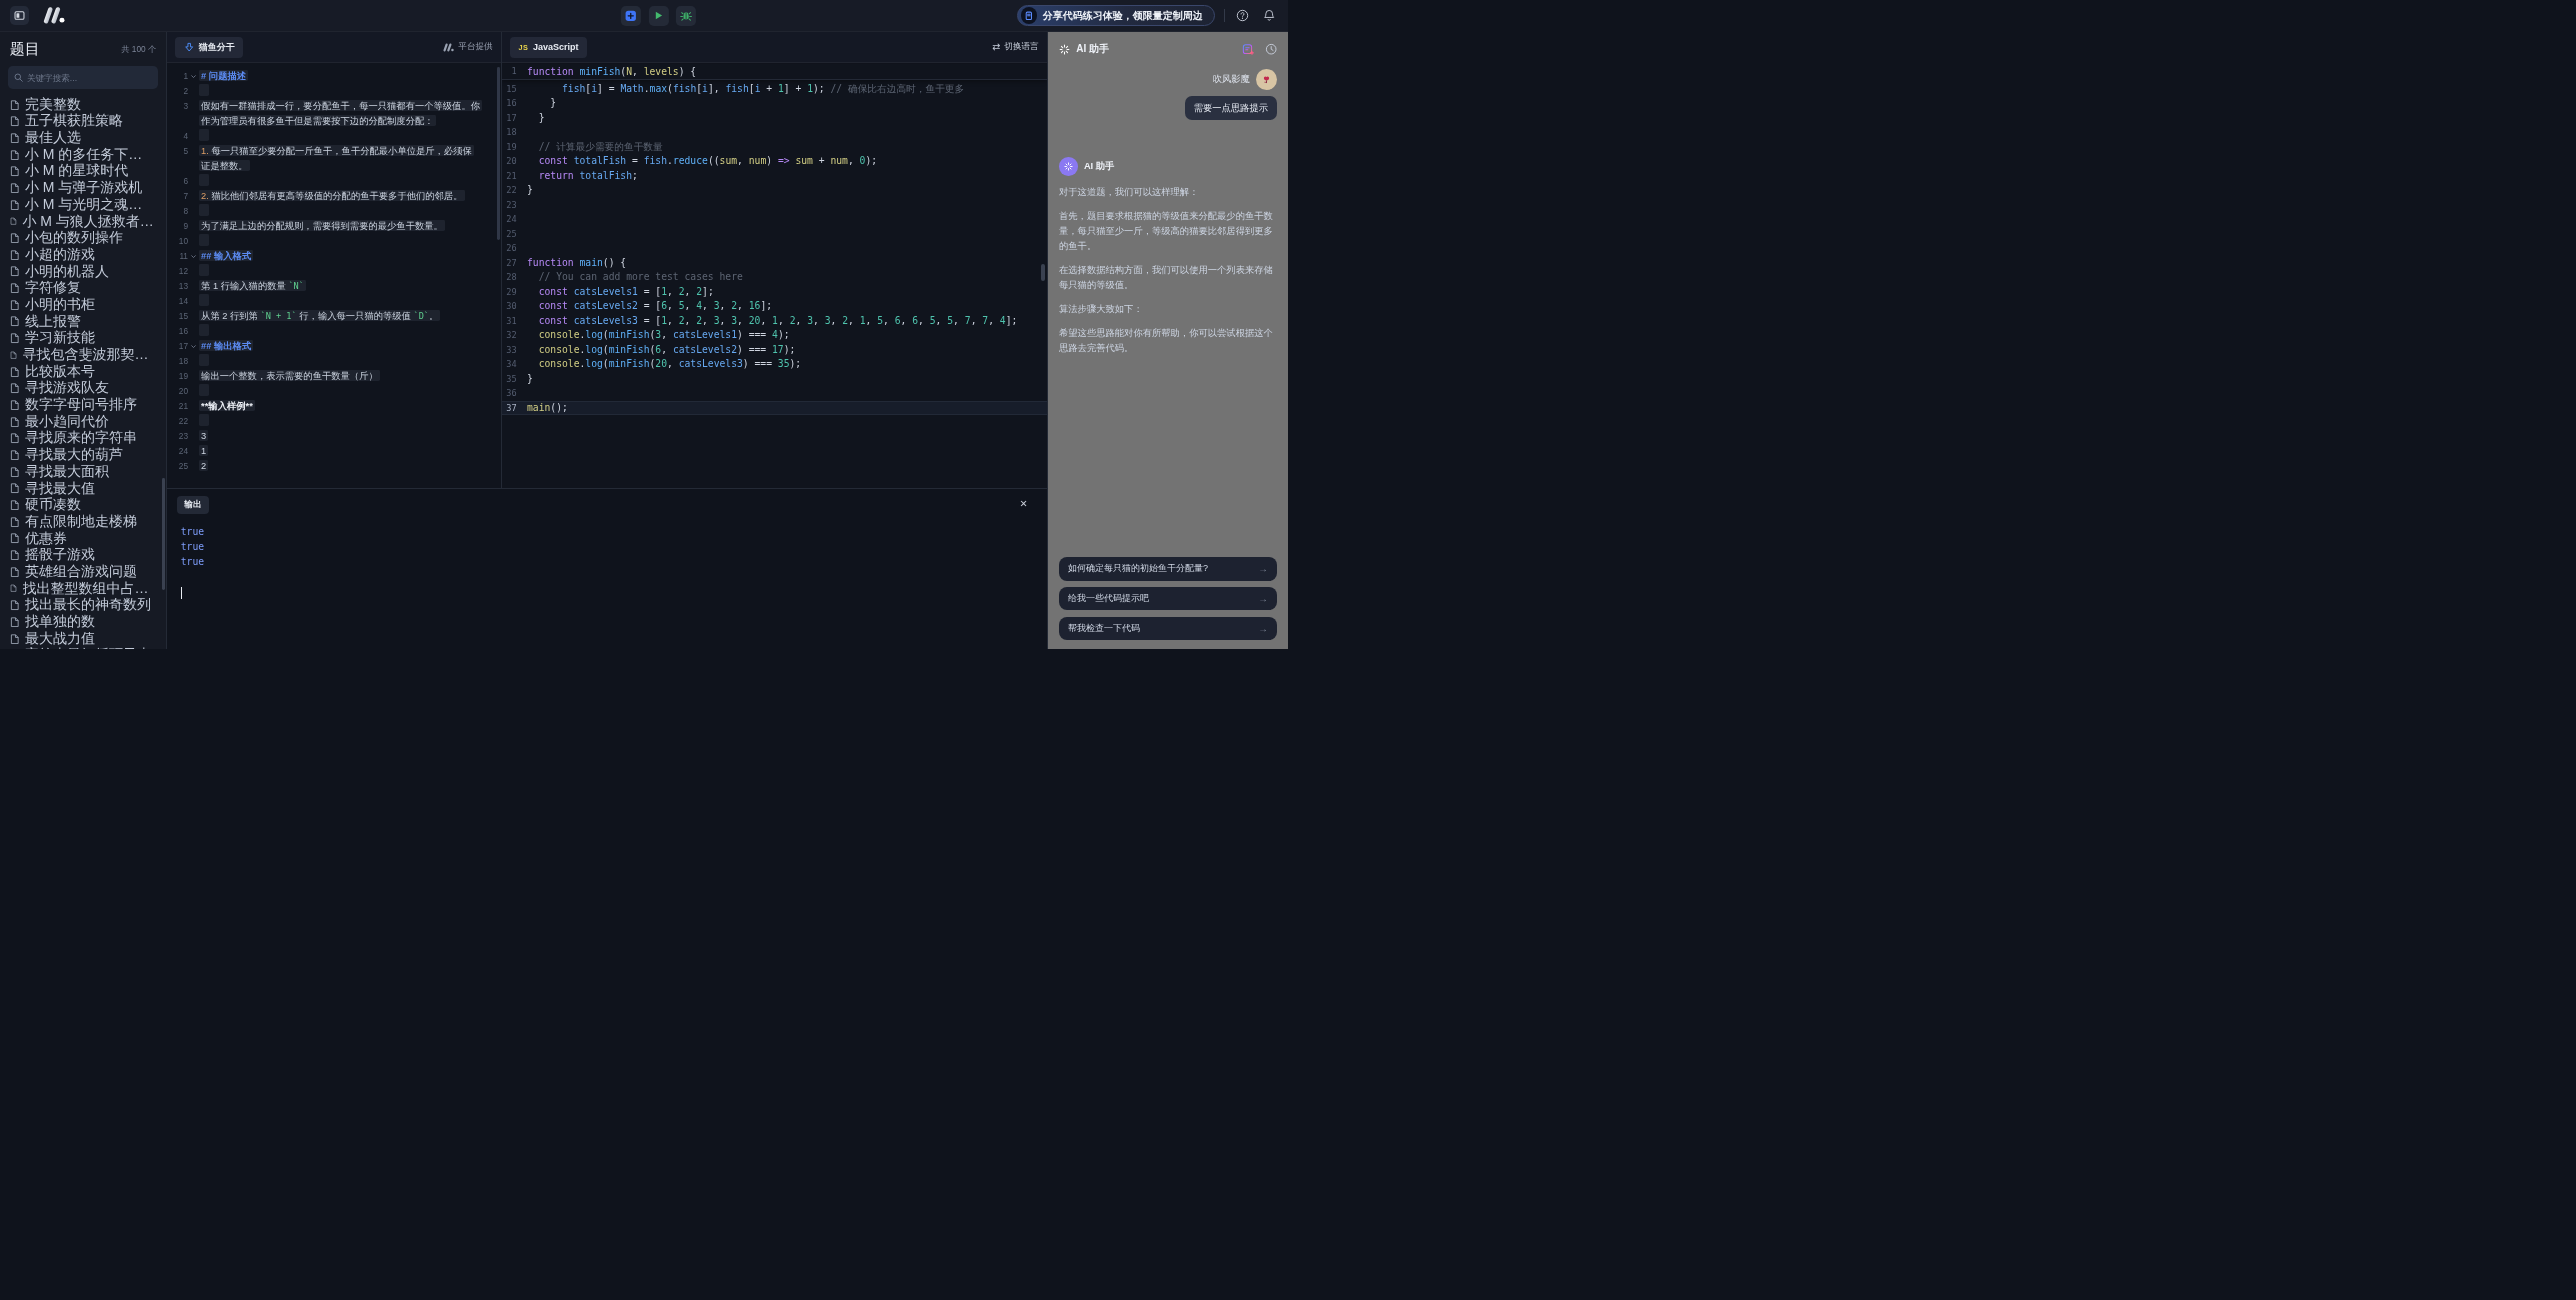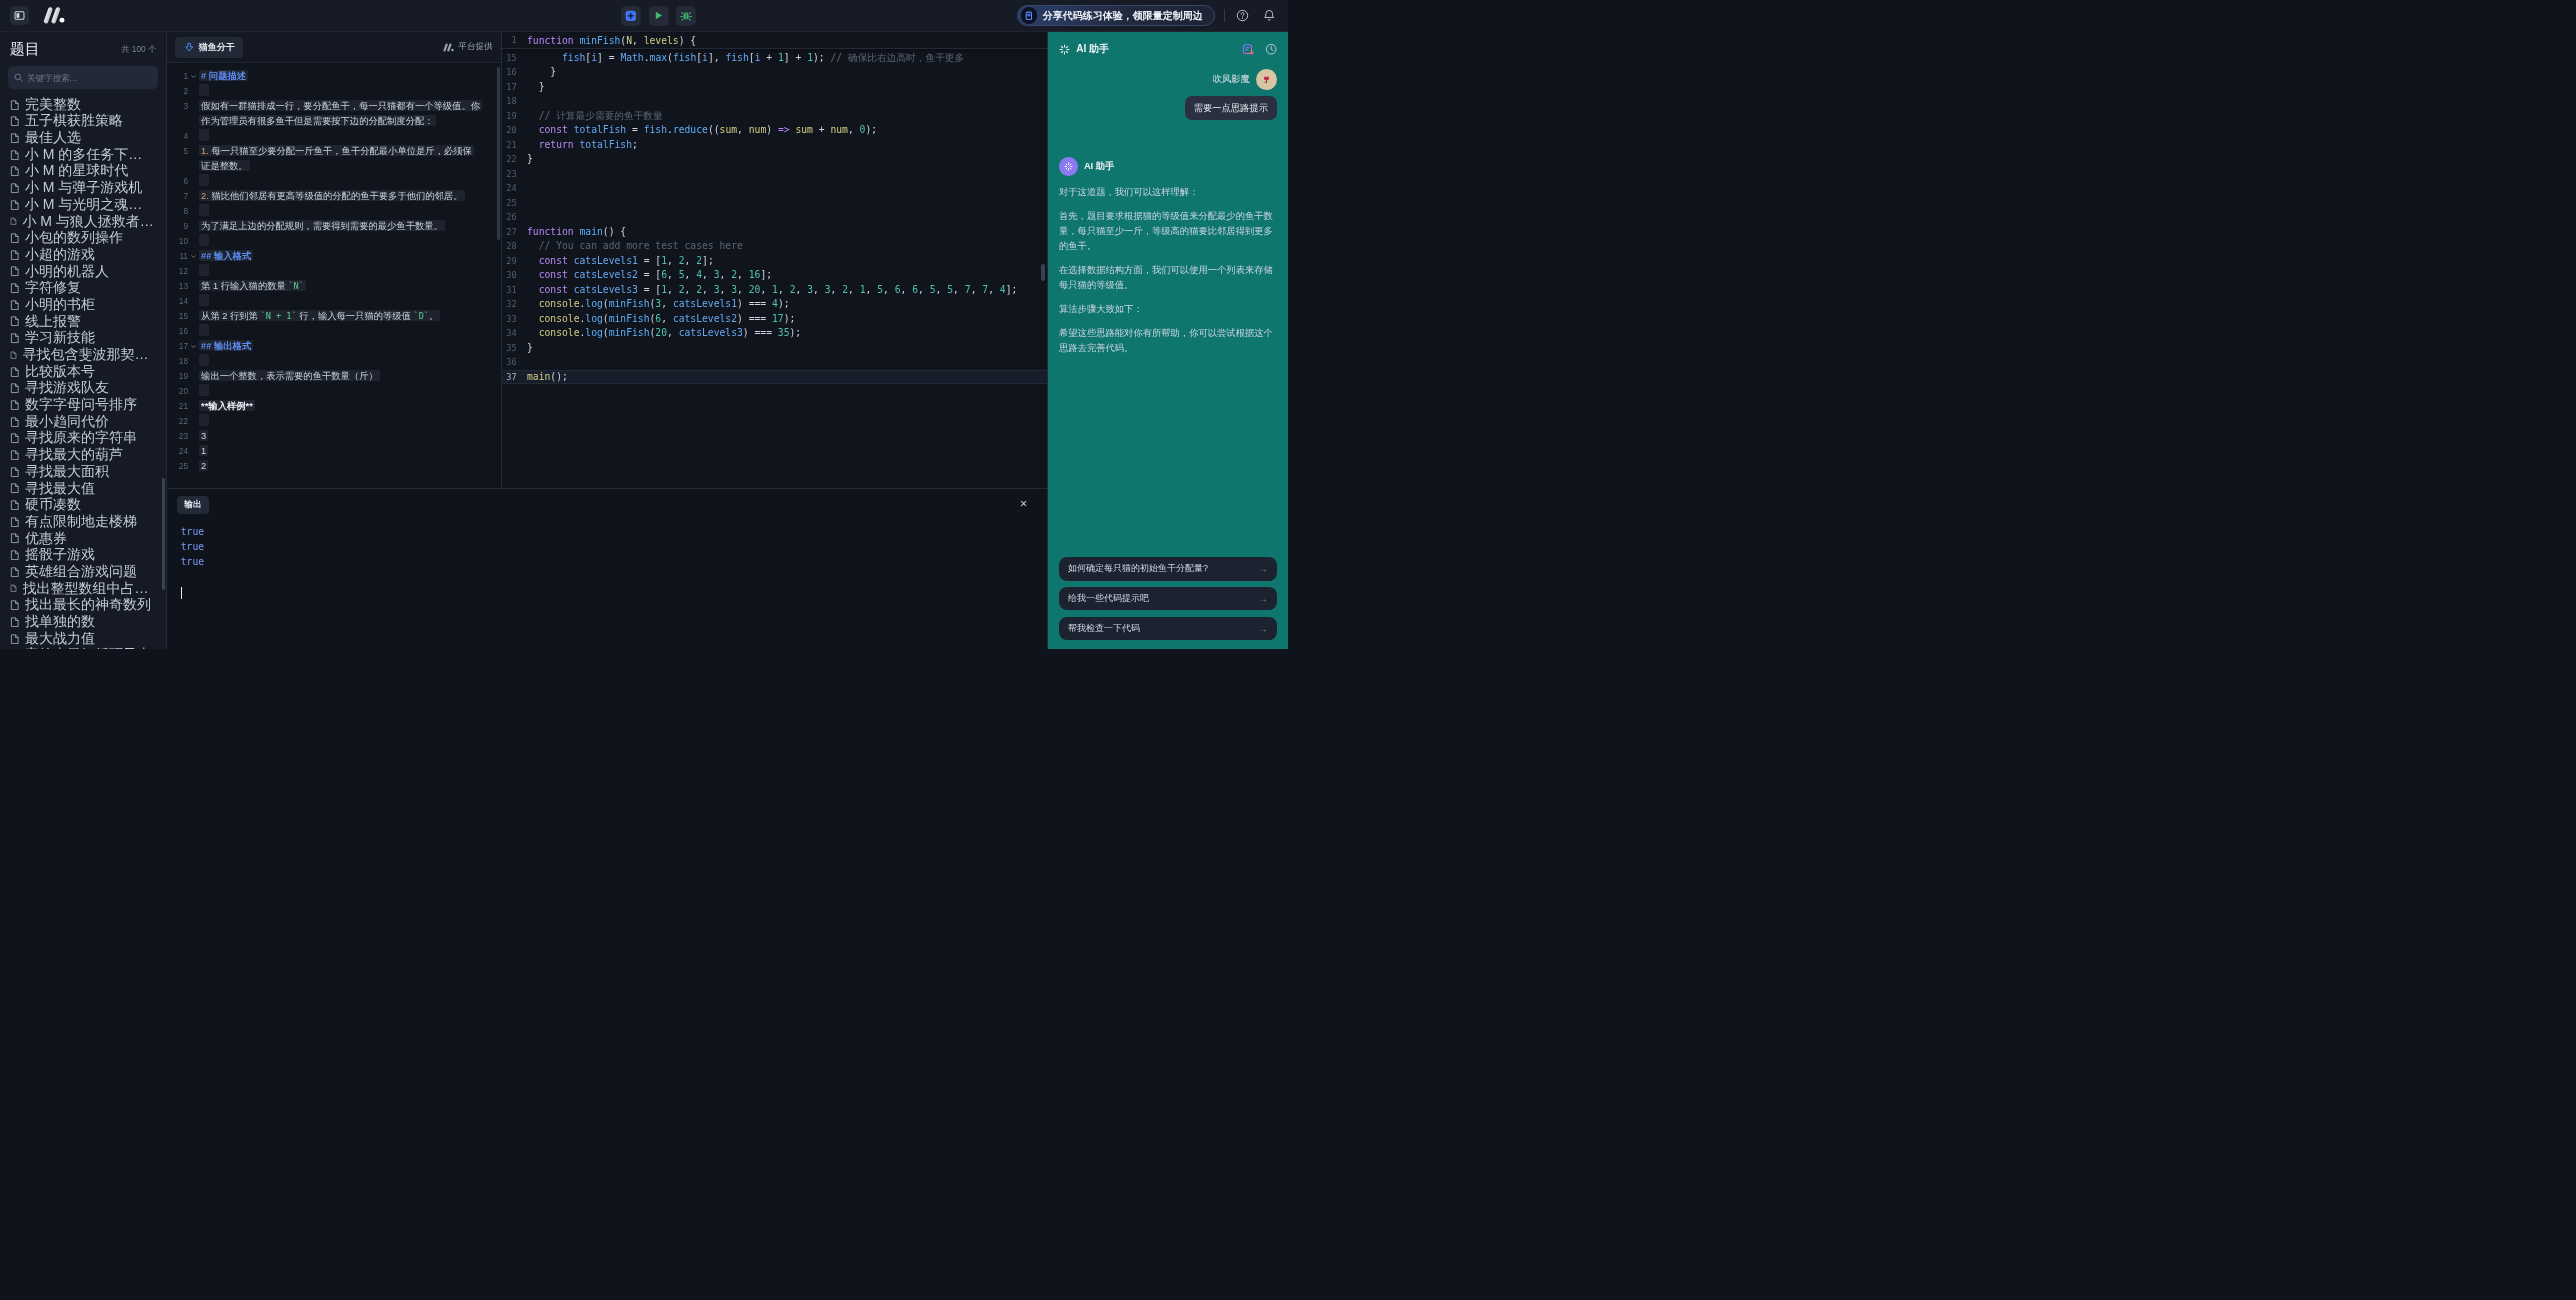--- a/index.html
+++ b/index.html
@@ -66,21 +66,21 @@
   .tk-k{color:#b78af7}.tk-f{color:#5fb0f7}.tk-v{color:#67a9f1}.tk-a{color:#d3cf85}
   .tk-n{color:#4fc4ae}.tk-c{color:#5d6573}.tk-p{color:#cfd5e0}
   .code-thumb{position:absolute;right:2.1px;top:232px;width:3.5px;height:16.6px;border-radius:2.1px;background:#3a4150}
   
   .output{grid-column:2/4;grid-row:2;background:#0f131c;border-top:0.7px solid #242a36;border-right:0.7px solid #242a36;position:relative;padding:7px 9.7px;overflow:hidden}
   .out-tab{display:inline-flex;height:18px;align-items:center;background:#232936;border-radius:4.1px;padding:0 7.6px;color:#e8ecf3;font-size:8.6px;font-weight:700;cursor:pointer}
   .out-close{position:absolute;right:19.3px;top:9px;color:#c9ced9;font-size:9.7px;cursor:pointer}
   .out-lines{margin:9.7px 0 0 4.1px;font-family:"DejaVu Sans Mono","Liberation Mono",monospace;font-size:9.7px;color:#7d9cf8;line-height:15px}
   .out-cursor{width:1.4px;height:12.4px;background:#e8ecf2;margin:18px 0 0 4.1px}
   
-  .ai{grid-column:4;grid-row:1/3;background:#0f766e;display:flex;flex-direction:column;min-width:0;padding:0 11px}
+  .ai{grid-column:4;grid-row:1/3;background:#737373;display:flex;flex-direction:column;min-width:0;padding:0 11px}
   .ai-head{flex:none;height:29px;display:flex;align-items:center;gap:6.2px;padding-top:5.5px}
   .ai-title{font-size:10px;font-weight:700;color:#eef1f7}
   .ai-head-icons{margin-left:auto;display:flex;align-items:center;gap:9.7px}
   .ai-hicon{cursor:pointer}
   .ai-chat{flex:1;overflow:hidden;font-size:9.3px;color:#ced6e4}
   .u-row{display:flex;justify-content:flex-end;align-items:center;gap:6.2px;margin-top:8.3px}
   .u-name{color:#dfe4ee;font-size:9.3px}
   .u-avatar{width:21px;height:21px;border-radius:50%;background:#d8c5a4;display:flex;align-items:center;justify-content:center;flex:none}
   .u-bubble-row{display:flex;justify-content:flex-end;margin-top:6.2px}
   .u-bubble{max-width:86%;background:#2a3040;border-radius:7px;padding:5.5px 9px;color:#e8ecf4;font-size:9.3px}
@@ -581,20 +581,30 @@
         </div>
         <div class="dline">
           <span class="dnum">25</span>
           <span class="dchev"></span>
           <span class="dcontent"><span class="md-wrap"><span class="md-p">2</span></span></span>
         </div>
       </div>
   </section>
 
   <section class="code">
+    <div class="tabrow">
+      <div class="tab">
+        <span class="jsbadge">JS</span>
+        <span>JavaScript</span>
+      </div>
+      <div class="tab-right lang">
+        <span class="switch-ic">⇄</span>
+        <span>切换语言</span>
+      </div>
+    </div>
     <div class="code-body">
         <div class="cline sticky"><span class="cgut">1</span><span class="ctext"><span class="tk-k">function</span><span class="tk-p"> </span><span class="tk-f">minFish</span><span class="tk-p">(</span><span class="tk-a">N</span><span class="tk-p">, </span><span class="tk-a">levels</span><span class="tk-p">) {</span></span></div>
         <div class="cline"><span class="cgut">15</span><span class="ctext"><span class="tk-p">      </span><span class="tk-v">fish</span><span class="tk-p">[</span><span class="tk-v">i</span><span class="tk-p">] = </span><span class="tk-v">Math</span><span class="tk-p">.</span><span class="tk-f">max</span><span class="tk-p">(</span><span class="tk-v">fish</span><span class="tk-p">[</span><span class="tk-v">i</span><span class="tk-p">], </span><span class="tk-v">fish</span><span class="tk-p">[</span><span class="tk-v">i</span><span class="tk-p"> + </span><span class="tk-n">1</span><span class="tk-p">] + </span><span class="tk-n">1</span><span class="tk-p">); </span><span class="tk-c">// 确保比右边高时，鱼干更多</span></span></div>
         <div class="cline"><span class="cgut">16</span><span class="ctext"><span class="tk-p">    }</span></span></div>
         <div class="cline"><span class="cgut">17</span><span class="ctext"><span class="tk-p">  }</span></span></div>
         <div class="cline"><span class="cgut">18</span><span class="ctext"></span></div>
         <div class="cline"><span class="cgut">19</span><span class="ctext"><span class="tk-p">  </span><span class="tk-c">// 计算最少需要的鱼干数量</span></span></div>
         <div class="cline"><span class="cgut">20</span><span class="ctext"><span class="tk-p">  </span><span class="tk-k">const</span><span class="tk-p"> </span><span class="tk-v">totalFish</span><span class="tk-p"> = </span><span class="tk-v">fish</span><span class="tk-p">.</span><span class="tk-f">reduce</span><span class="tk-p">((</span><span class="tk-a">sum</span><span class="tk-p">, </span><span class="tk-a">num</span><span class="tk-p">) </span><span class="tk-k">=&gt;</span><span class="tk-p"> </span><span class="tk-a">sum</span><span class="tk-p"> + </span><span class="tk-a">num</span><span class="tk-p">, </span><span class="tk-n">0</span><span class="tk-p">);</span></span></div>
         <div class="cline"><span class="cgut">21</span><span class="ctext"><span class="tk-p">  </span><span class="tk-k">return</span><span class="tk-p"> </span><span class="tk-v">totalFish</span><span class="tk-p">;</span></span></div>
         <div class="cline"><span class="cgut">22</span><span class="ctext"><span class="tk-p">}</span></span></div>

